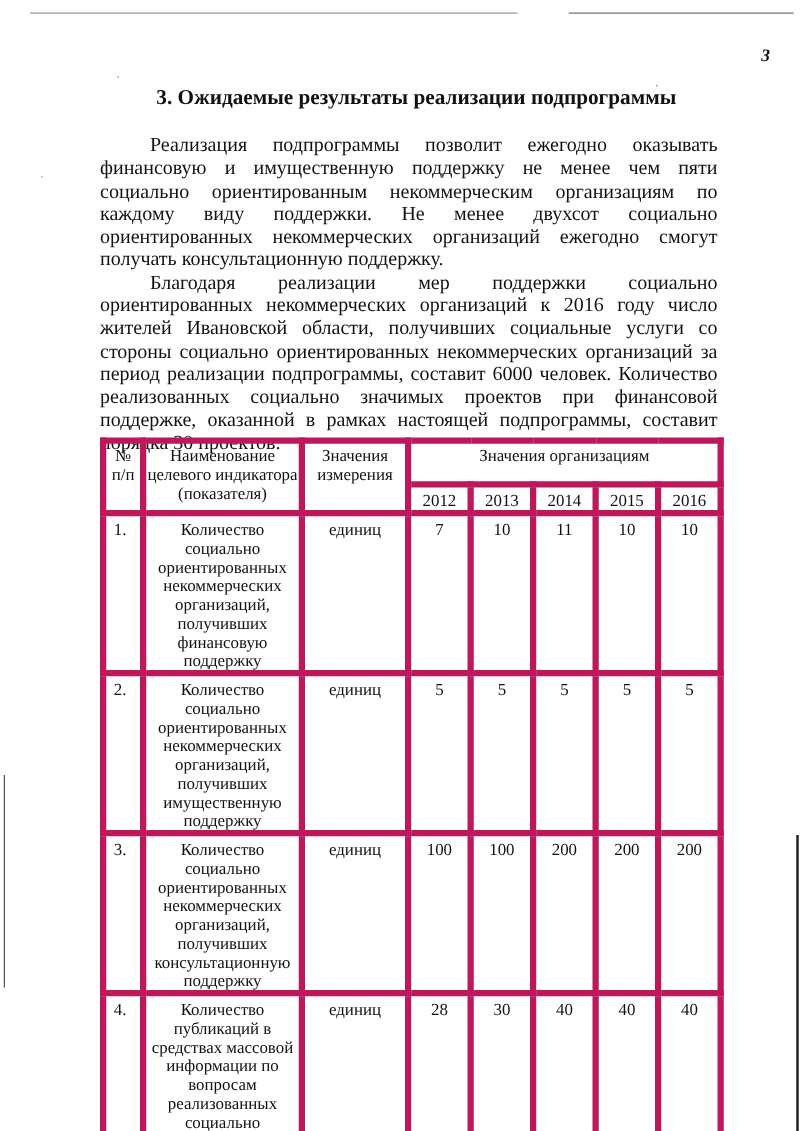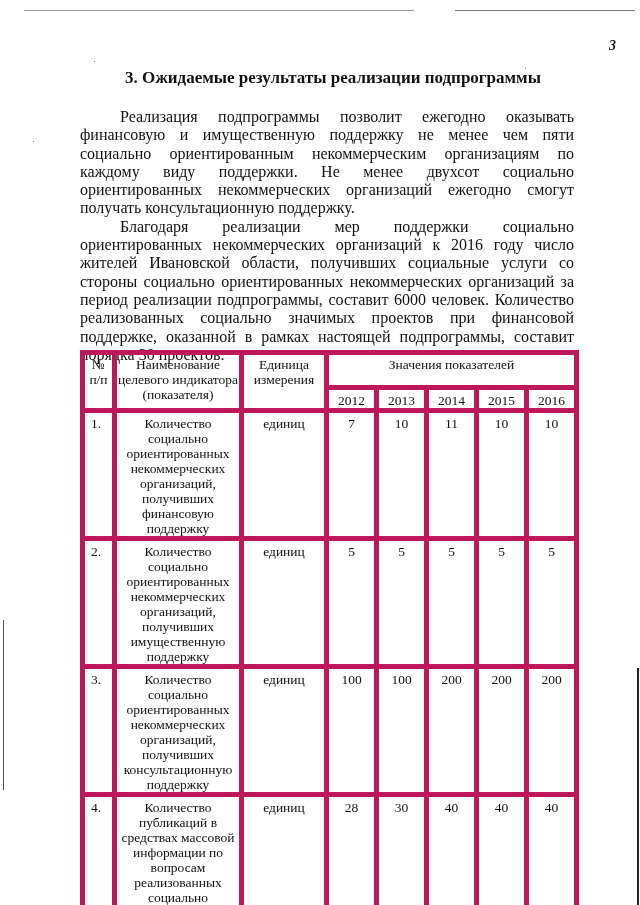--- a/index.html
+++ b/index.html
@@ -132,22 +132,22 @@
     <col class="c-val">
       <col class="c-val">
       <col class="c-val">
       <col class="c-val">
       <col class="c-val">
   </colgroup>
   <thead>
     <tr class="h-top">
       <th rowspan="2">№ п/п</th>
       <th rowspan="2">Наименование целевого индикатора (показателя)</th>
-      <th rowspan="2">Единица измерения</th>
-      <th colspan="5" style="height:28px">Значения показателей</th>
+      <th rowspan="2">Значения измерения</th>
+      <th colspan="5" style="height:28px">Значения организациям</th>
     </tr>
     <tr class="h-sub">
       <th>2012</th>
       <th>2013</th>
       <th>2014</th>
       <th>2015</th>
       <th>2016</th>
     </tr>
   </thead>
   <tbody id="table-body">

